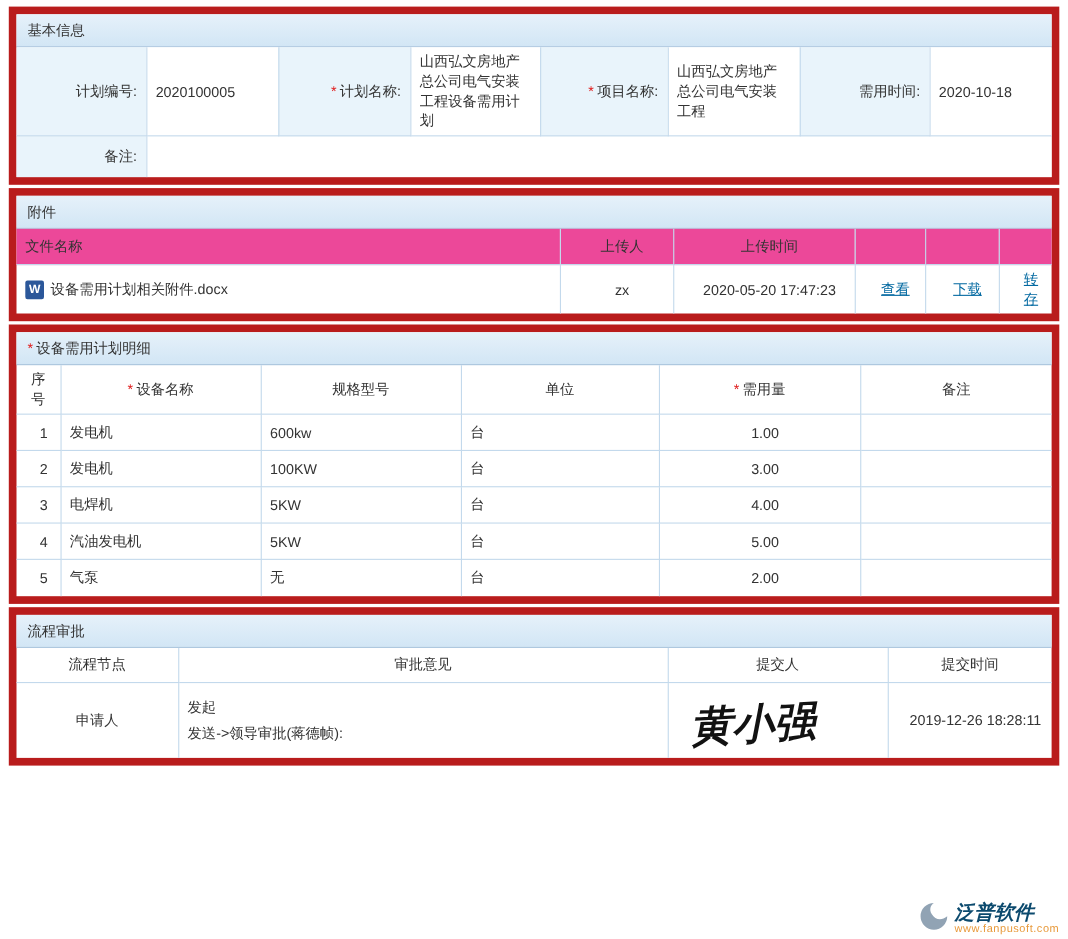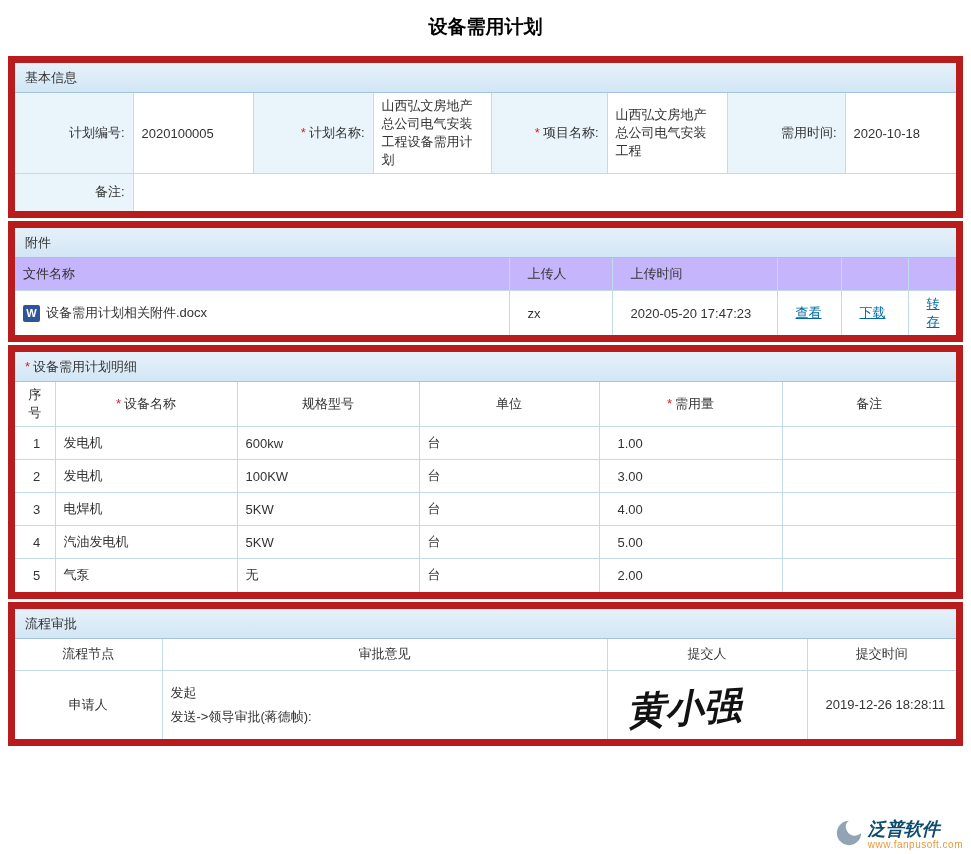--- a/index.html
+++ b/index.html
@@ -22,27 +22,27 @@
     color: #333; font-size: 13px;
   }
   table { border-collapse: collapse; width: 100%; table-layout: fixed; }
   td, th { border: 1px solid #c3d9ec; font-size: 13px; font-weight: normal; padding: 4px 8px; vertical-align: middle; word-break: break-all; }
   tr > td:first-child, tr > th:first-child { border-left: none; }
   tr > td:last-child, tr > th:last-child { border-right: none; }
   tr:first-child > td, tr:first-child > th { border-top: none; }
   tr:last-child > td { border-bottom: none; }
   .lbl { background: #e9f4fb; text-align: right; padding-right: 8px; }
   .val { background: #fff; text-align: left; }
-  .c { text-align: left; padding-left: 18px; }
+  .c { text-align: center; padding-left: 18px; }
   .l { text-align: left; }
   .req { color: #e02020; margin-right: 3px; }
   .info-table .r1 td { height: 77px; }
   .info-table .r2 td { height: 38px; }
   .info-table .r3 td { height: 37px; }
-  .att-table th { height: 33px; background: #c4b5fd; }
+  .att-table th { height: 33px; background: #ec4899; }
   .att-table td { height: 37px; }
   .file-cell { display: flex; align-items: center; gap: 6px; }
   .word-icon {
     display: inline-flex; align-items: center; justify-content: center;
     width: 17px; height: 17px; background: #2b579a; color: #fff;
     font-size: 11px; font-weight: bold; border-radius: 2px; flex: 0 0 auto;
   }
   a.action-link { color: #0369a1; text-decoration: underline; cursor: pointer; }
   .detail-table th { height: 33px; text-align: center; }
   .detail-table td { height: 33px; }
@@ -57,21 +57,20 @@
     background: transparent;
   }
   .wm-brand { font-size: 18px; font-weight: bold; font-style: italic; color: #0c4a6e; line-height: 19px; }
   .wm-url { font-size: 10px; color: #e89a3c; letter-spacing: 0.5px; }
 </style>
 </head>
 <body>
 
 <div class="page">
 
-  <div class="page-title">设备需用计划</div>
 
   <div class="panel">
     <div class="panel-header">基本信息</div>
     <table class="info-table">
       <colgroup>
         <col style="width:118px">
           <col style="width:120px">
           <col style="width:120px">
           <col style="width:118px">
         <col style="width:116px">

